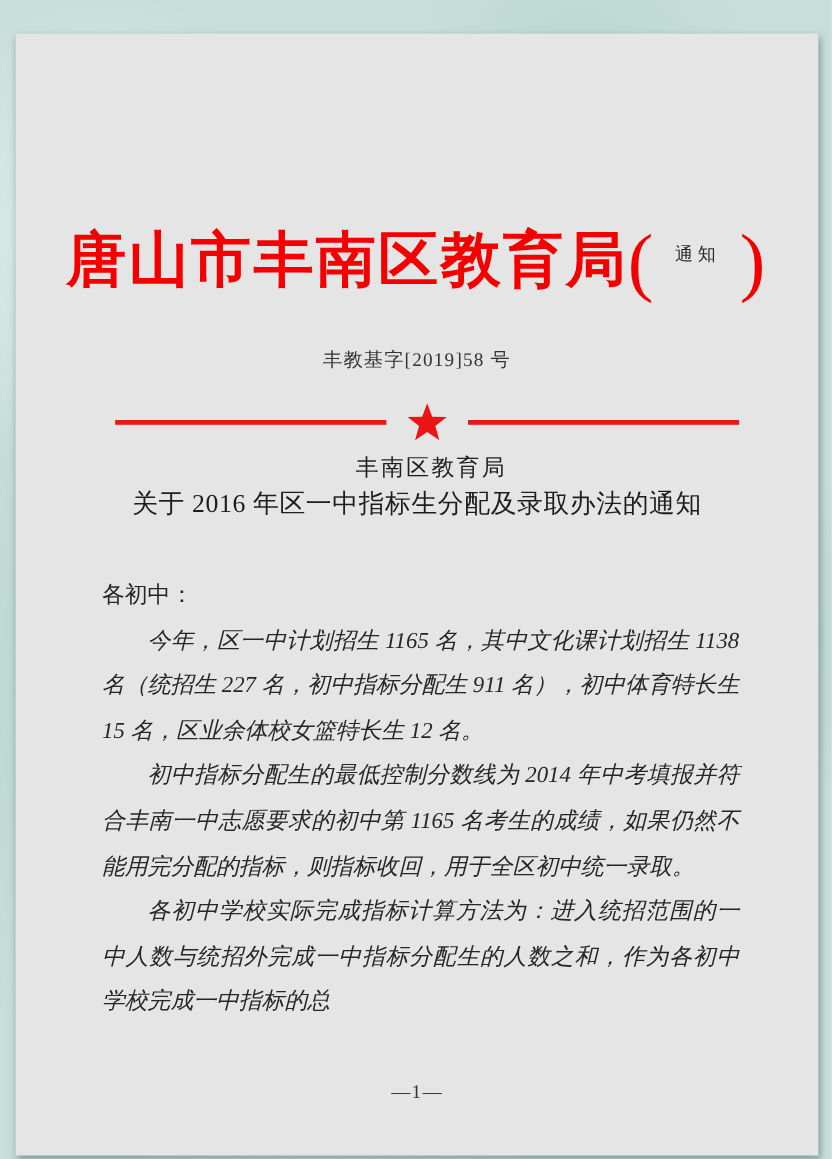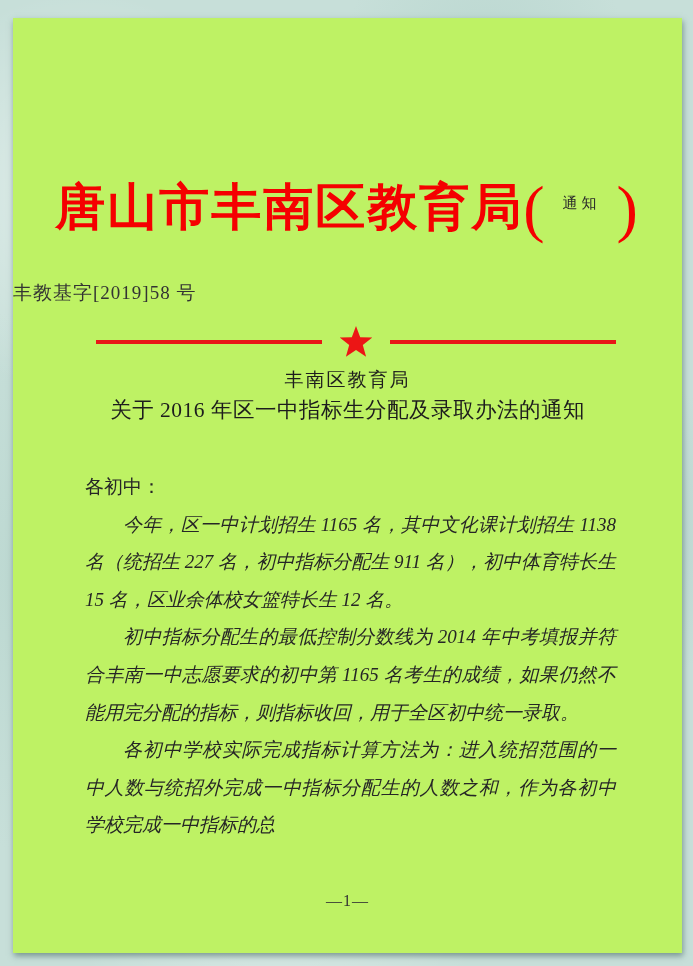--- a/index.html
+++ b/index.html
@@ -16,24 +16,24 @@
     background-image:
       radial-gradient(ellipse 40% 30% at 12% 20%, rgba(255,255,255,0.45), transparent 70%),
       radial-gradient(ellipse 35% 25% at 85% 55%, rgba(166,201,193,0.55), transparent 70%),
       radial-gradient(ellipse 45% 30% at 40% 90%, rgba(255,255,255,0.35), transparent 70%),
       radial-gradient(ellipse 30% 25% at 70% 8%, rgba(170,205,197,0.45), transparent 70%),
       radial-gradient(ellipse 30% 40% at 3% 60%, rgba(178,210,202,0.5), transparent 70%);
   }
   .page {
     position: absolute;
     left: 13px;
-    top: 18px;
+    top: 28px;
     width: 669px;
     height: 935px;
-    background: #bef264;
+    background: #e5e5e5;
     box-shadow: 1px 3px 6px rgba(55, 90, 83, 0.55);
   }
   
   .header-title {
     position: absolute;
     top: 146px;
     left: 0;
     width: 100%;
     text-align: center;
     color: #f50000;
@@ -54,21 +54,22 @@
     color: #2b2b2b;
     letter-spacing: 4px;
     padding: 0 16px;
     vertical-align: 16px;
   }
   .doc-number {
     position: absolute;
     top: 262px;
     left: 0;
     width: 100%;
-    font-size: 19px;
+    text-align: center;
+    font-size: 16px;
     color: #333333;
     letter-spacing: 1px;
   }
   
   .red-rule {
     position: absolute;
     top: 309px;
     left: 83px;
     width: 520px;
     height: 30px;
@@ -87,20 +88,21 @@
   
   .org-title {
     position: absolute;
     top: 349px;
     left: 0;
     width: 100%;
     text-align: center;
     font-size: 19px;
     color: #1d1d1d;
     letter-spacing: 2px;
+    padding-left: 12px;
   }
   .doc-title {
     position: absolute;
     top: 377px;
     left: 0;
     width: 100%;
     text-align: center;
     font-size: 21.5px;
     color: #1d1d1d;
     letter-spacing: 0.5px;

